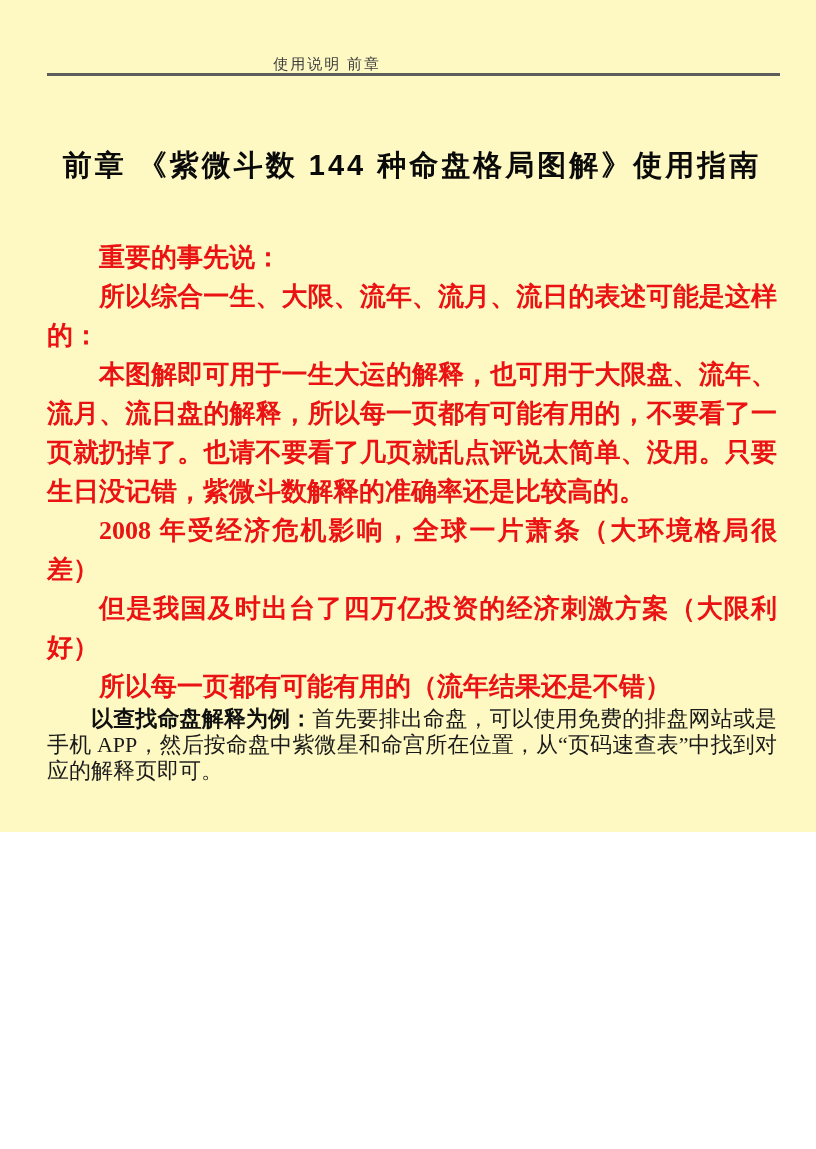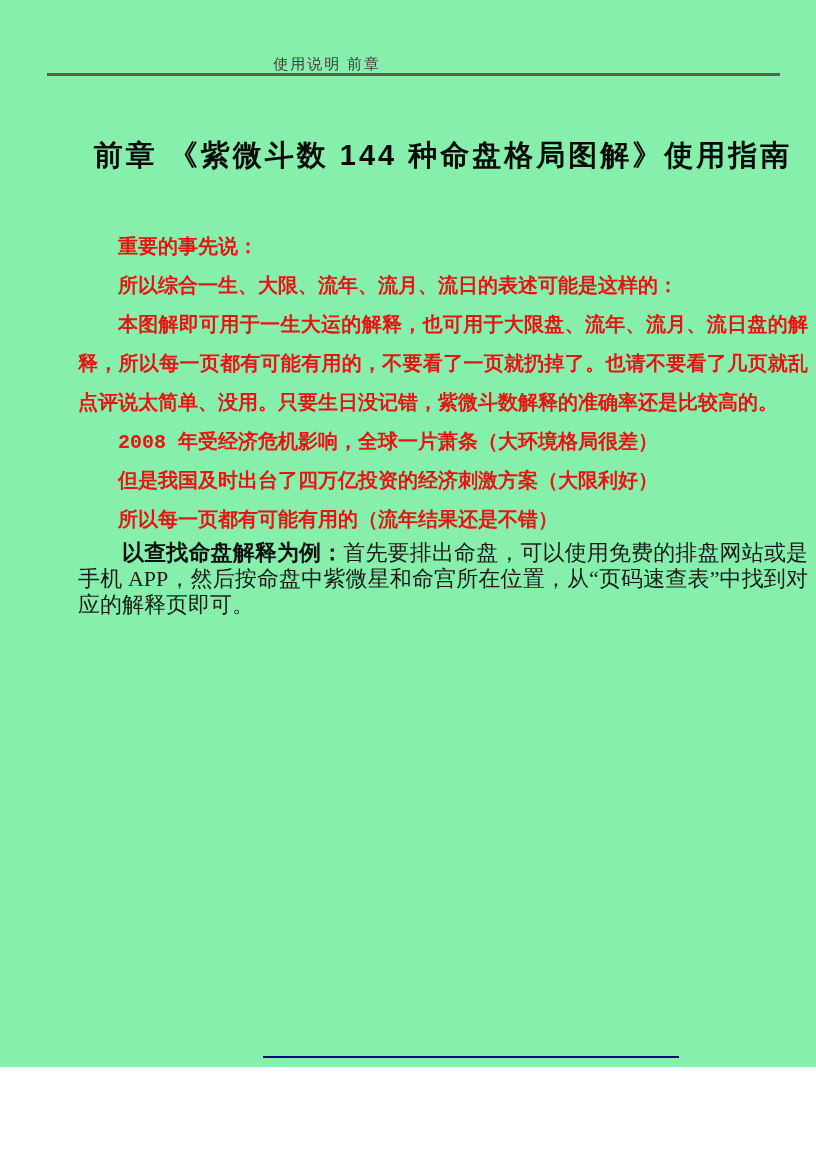--- a/index.html
+++ b/index.html
@@ -3,54 +3,54 @@
 <meta charset="utf-8">
 <style>
   :root{
     --red:#ea1212;
     --rule:#5d5d5d;
     --blue:#00008b;
   }
   html,body{margin:0;padding:0;background:#ffffff;}
   .page{
     position:relative;
-    width:816px;height:1067px;
-    background:#86efac;
+    width:816px;height:832px;
+    background:#fef9c3;
     overflow:hidden;
     font-family:"Liberation Serif", serif;
   }
   .running-header{
     position:absolute;top:55px;left:47px;width:560px;
     text-align:center;
     font-family:"Liberation Serif", serif;
     font-size:15px;color:#3d3d3d;letter-spacing:2px;
   }
   .header-rule{
     position:absolute;top:73px;left:47px;width:733px;height:3px;
     background:var(--rule);
   }
   .content{
-    position:absolute;top:4px;left:47px;width:730px;margin-left:31px;
+    position:absolute;top:14px;left:47px;width:730px;
   }
   .title{
     margin:132px 0 0 0;
     font-family:"Liberation Sans", sans-serif;
     font-weight:700;
     font-size:29px;
     letter-spacing:3px;
     text-align:center;
     color:#0a0a0a;
     white-space:nowrap;
   }
   p{margin:0;text-indent:2em;text-align:justify;}
   .red{
     color:var(--red);
-    font-family:Liberation Mono, monospace;
+    font-family:Liberation Serif, serif;
     font-weight:700;
-    font-size:20px;
+    font-size:26px;
     line-height:39px;
   }
   .first-para{margin-top:52px;}
   .guide{margin-top:41px;}
   .black{
     color:#1a1a1a;
     font-family:"Liberation Serif", serif;
     font-size:22px;
     line-height:26px;
   }

